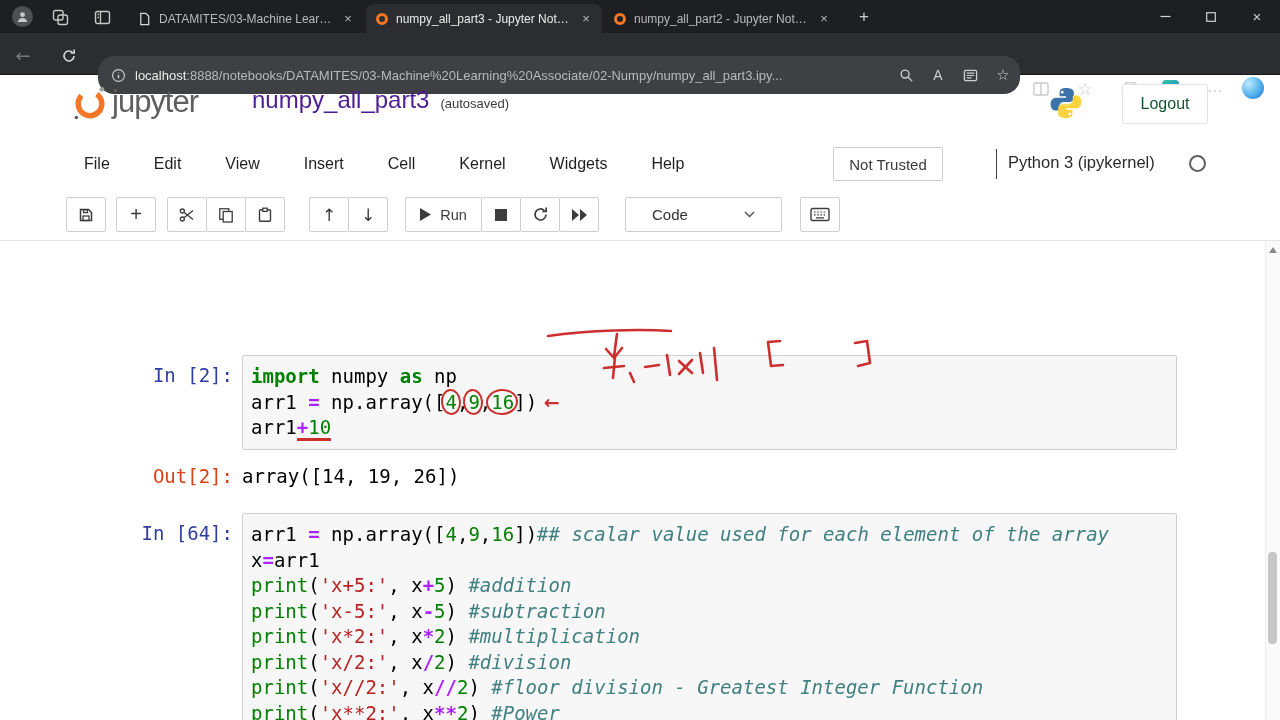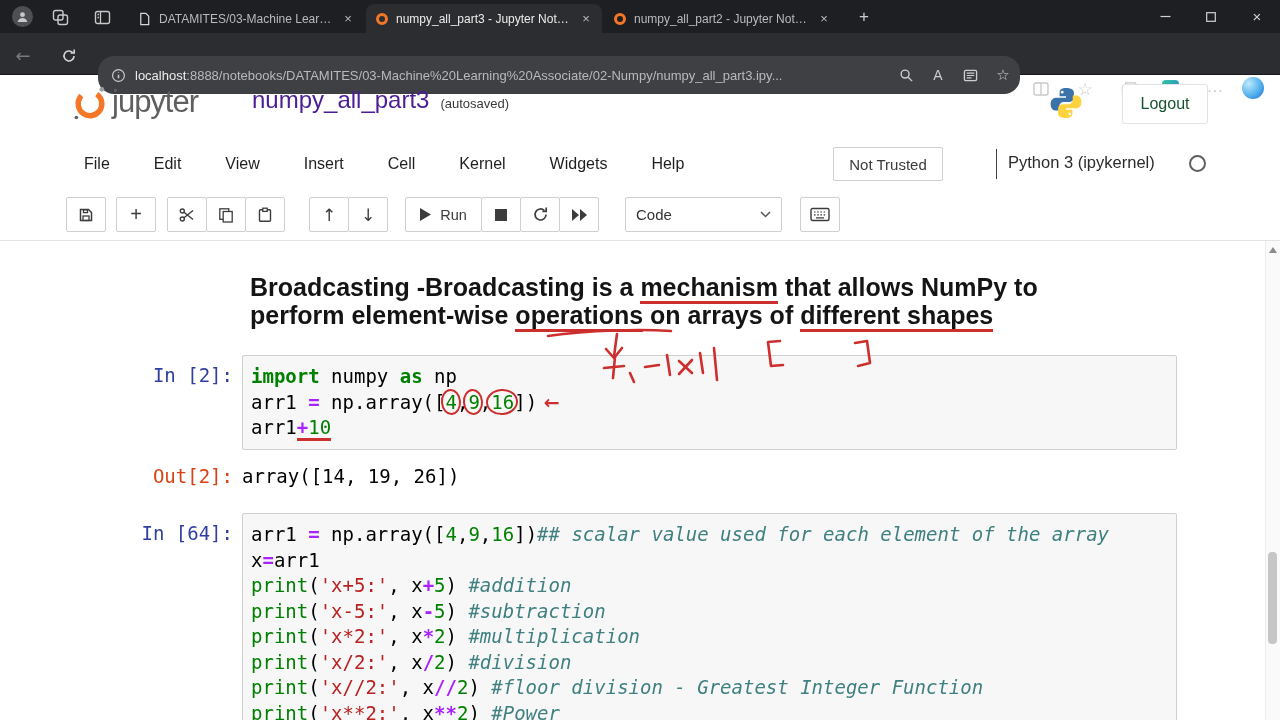--- a/index.html
+++ b/index.html
@@ -40,21 +40,21 @@
   .kdivider{position:absolute;left:996px;top:149px;width:1px;height:30px;background:#444}
   .kernelname{position:absolute;left:1008px;top:153px;font-size:16.5px;color:#2b2b2b}
   .kcircle{position:absolute;left:1189px;top:155px;width:17px;height:17px;border:2px solid #5f5f5f;border-radius:50%}
 
   
   .tbtn{position:absolute;top:197px;height:35px;border:1px solid #cfcfcf;background:#fff;border-radius:2px;
         display:flex;align-items:center;justify-content:center;color:#3c3c3c;cursor:pointer}
   .tbtn svg{display:block}
   .glyph{font-family:"DejaVu Sans",sans-serif;color:#3c3c3c}
   .cellsel{position:absolute;left:625px;top:197px;width:157px;height:35px;border:1px solid #cfcfcf;border-radius:2px;
-           background:#fff;display:flex;align-items:center;padding:0 10px;font-size:15px;color:#333;cursor:pointer}
+           background:#fff;display:flex;align-items:center;padding:0 26px;font-size:15px;color:#333;cursor:pointer}
   .cellsel .cs-label{flex:1}
 
   
   .nb-topline{position:absolute;left:0;top:240px;width:1280px;height:1px;background:#e3e3e3}
   .heading{position:absolute;left:250px;top:273px;width:900px;font-size:25px;font-weight:bold;color:#141414;line-height:28px}
   .heading .u{border-bottom:3px solid #cc2f2e}
   .prompt{position:absolute;left:0;width:233px;text-align:right;font-family:"DejaVu Sans Mono",monospace;font-size:19px;line-height:25.5px;white-space:pre}
   .prompt.in{color:#303f9f}
   .prompt.out{color:#d84315}
   .codebox{position:absolute;left:242px;width:935px;background:#f7f7f7;border:1px solid #cfcfcf;border-radius:2px;
@@ -291,24 +291,20 @@
   </div>
   <div class="tbtn" style="left:800px;width:40px">
     <svg width="20" height="15" viewBox="0 0 20 15">
         <rect x="1" y="1.5" width="18" height="12" rx="1.5" fill="none" stroke="#3c3c3c" stroke-width="1.4"></rect>
         <path d="M4 5h1.6M7.2 5h1.6M10.4 5h1.6M13.6 5h1.6M4 7.8h1.6M7.2 7.8h1.6M10.4 7.8h1.6M13.6 7.8h1.6M6 10.8h8" stroke="#3c3c3c" stroke-width="1.2"></path>
       </svg>
   </div>
 
   <div class="nb-topline"></div>
 
-  <div class="heading">
-    <div><span>Broadcasting -Broadcasting is a </span><span class="u">mechanism</span><span> that allows NumPy to</span></div>
-    <div><span>perform element-wise </span><span class="u">operations</span><span> on arrays of </span><span class="u">different shapes</span></div>
-  </div>
 
   <div class="prompt in" style="top:363px">In [2]:</div>
   <div class="codebox" style="top:355px">
     <div class="cline"><span class="tk k">import</span><span class="tk p"> numpy </span><span class="tk k">as</span><span class="tk p"> np</span></div>
     <div class="cline"><span class="tk p">arr1 </span><span class="tk o">=</span><span class="tk p"> np.array([</span><span class="tk n circ">4</span><span class="tk p">,</span><span class="tk n circ">9</span><span class="tk p">,</span><span class="tk n circ">16</span><span class="tk p">])</span><span class="tk r"> ←</span></div>
     <div class="cline"><span class="tk p">arr1</span><span class="tk o ul">+</span><span class="tk n ul">10</span></div>
   </div>
 
   <div class="prompt out" style="top:464px">Out[2]:</div>
   <div class="outline" style="top:464px">array([14, 19, 26])</div>

